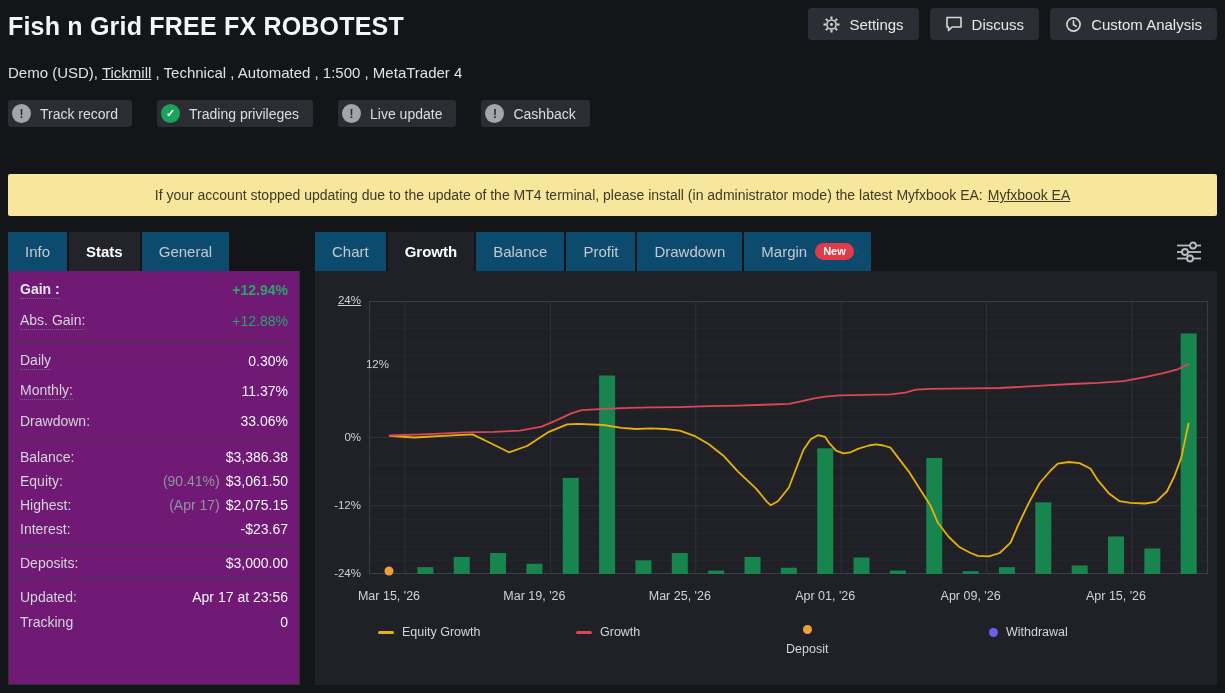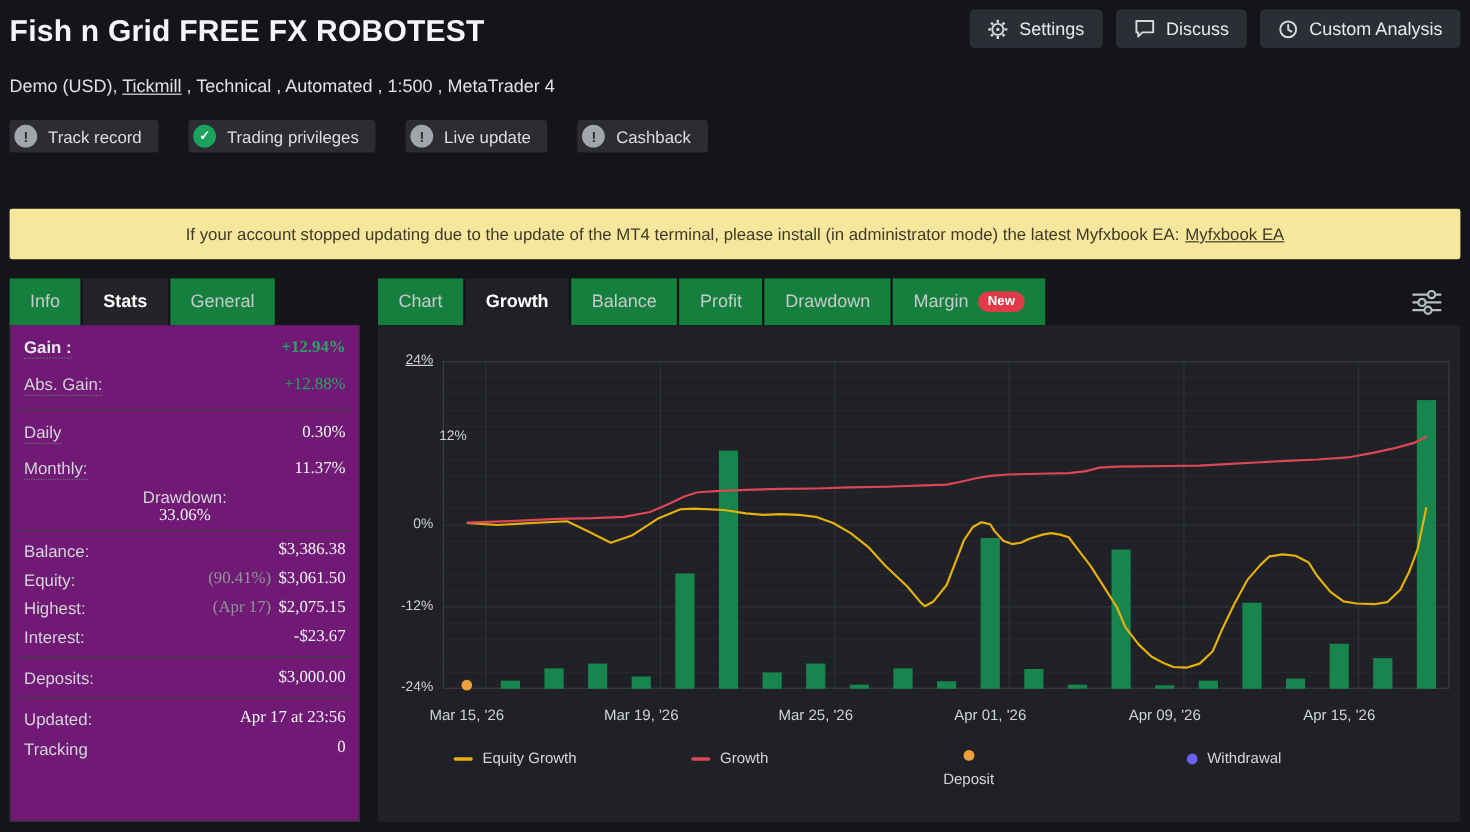--- a/index.html
+++ b/index.html
@@ -20,31 +20,31 @@
   .bicon{width:19px;height:19px;border-radius:50%;display:flex;align-items:center;justify-content:center;
     font-weight:bold;font-size:12px;flex:none;}
   .bicon.gray{background:#a2a6ac;color:#2b2d33;}
   .bicon.green{background:#1ba35d;color:#fff;font-size:11px;}
   .banner{height:42px;margin:47px 8px 0;background:#f6e79c;border-radius:2px;display:flex;
     align-items:center;justify-content:center;font-size:14px;color:#3e3a26;}
   .banner a{color:#3e3a26;text-decoration:underline;margin-left:5px;cursor:pointer;}
   main{display:flex;gap:15px;margin:16px 8px 0;height:453px;}
   .tabsrow{display:flex;height:39px;}
   .tab{display:flex;align-items:center;padding:0 17px;margin-right:2px;font-size:15px;color:#c6c9ce;
-    background:#15803d;cursor:pointer;white-space:nowrap;}
+    background:#0c4a6e;cursor:pointer;white-space:nowrap;}
   .tab.active{color:#fff;font-weight:bold;}
   
   .stats-card{width:292px;display:flex;flex-direction:column;}
   .stats-card .tab.active{background:#222429;}
   .stats-body{flex:1;background:#701a75;border:1px solid #2e3036;border-top:none;padding:3px 11px;}
   .srow{display:flex;justify-content:space-between;align-items:center;}
   .slabel{font-size:14px;color:#d3d5d9;}
   .slabel.dotted{border-bottom:1px dotted #6a6e75;padding-bottom:1px;}
   .slabel.bold{font-weight:bold;color:#e6e8eb;}
-  .sval{font-size:14px;color:#f3f4f6;font-family:Liberation Serif, serif;}
+  .sval{font-size:14px;color:#f3f4f6;}
   .sval .pfx{color:#90949b;margin-right:6px;}
   .green{color:#29a568;}
   .bold{font-weight:bold;}
   .sdiv{border-top:1px solid #3a3d44;margin:4px -5px;}
   
   .chart-card{flex:1;display:flex;flex-direction:column;}
   .chart-card .tab.active{background:#1f2127;}
   .chart-tabs-row{display:flex;align-items:center;justify-content:space-between;height:39px;}
   .newbadge{background:#e13a49;color:#fff;font-size:11px;font-weight:bold;border-radius:9px;
     padding:2px 8px 3px;margin-left:8px;}
@@ -157,21 +157,21 @@
           </div>
           <div class="sdiv"></div>
           <div class="srow" style="min-height: 30px;">
             <span class="slabel dotted">Daily</span>
             <span class="sval"><span>0.30%</span></span>
           </div>
           <div class="srow" style="min-height: 30px;">
             <span class="slabel dotted">Monthly:</span>
             <span class="sval"><span>11.37%</span></span>
           </div>
-          <div class="srow" style="min-height: 30px; flex-direction: column;">
+          <div class="srow" style="min-height: 30px;">
             <span class="slabel">Drawdown:</span>
             <span class="sval"><span>33.06%</span></span>
           </div>
           <div class="sdiv"></div>
           <div class="srow" style="min-height: 24px;">
             <span class="slabel">Balance:</span>
             <span class="sval"><span>$3,386.38</span></span>
           </div>
           <div class="srow" style="min-height: 24px;">
             <span class="slabel">Equity:</span>

